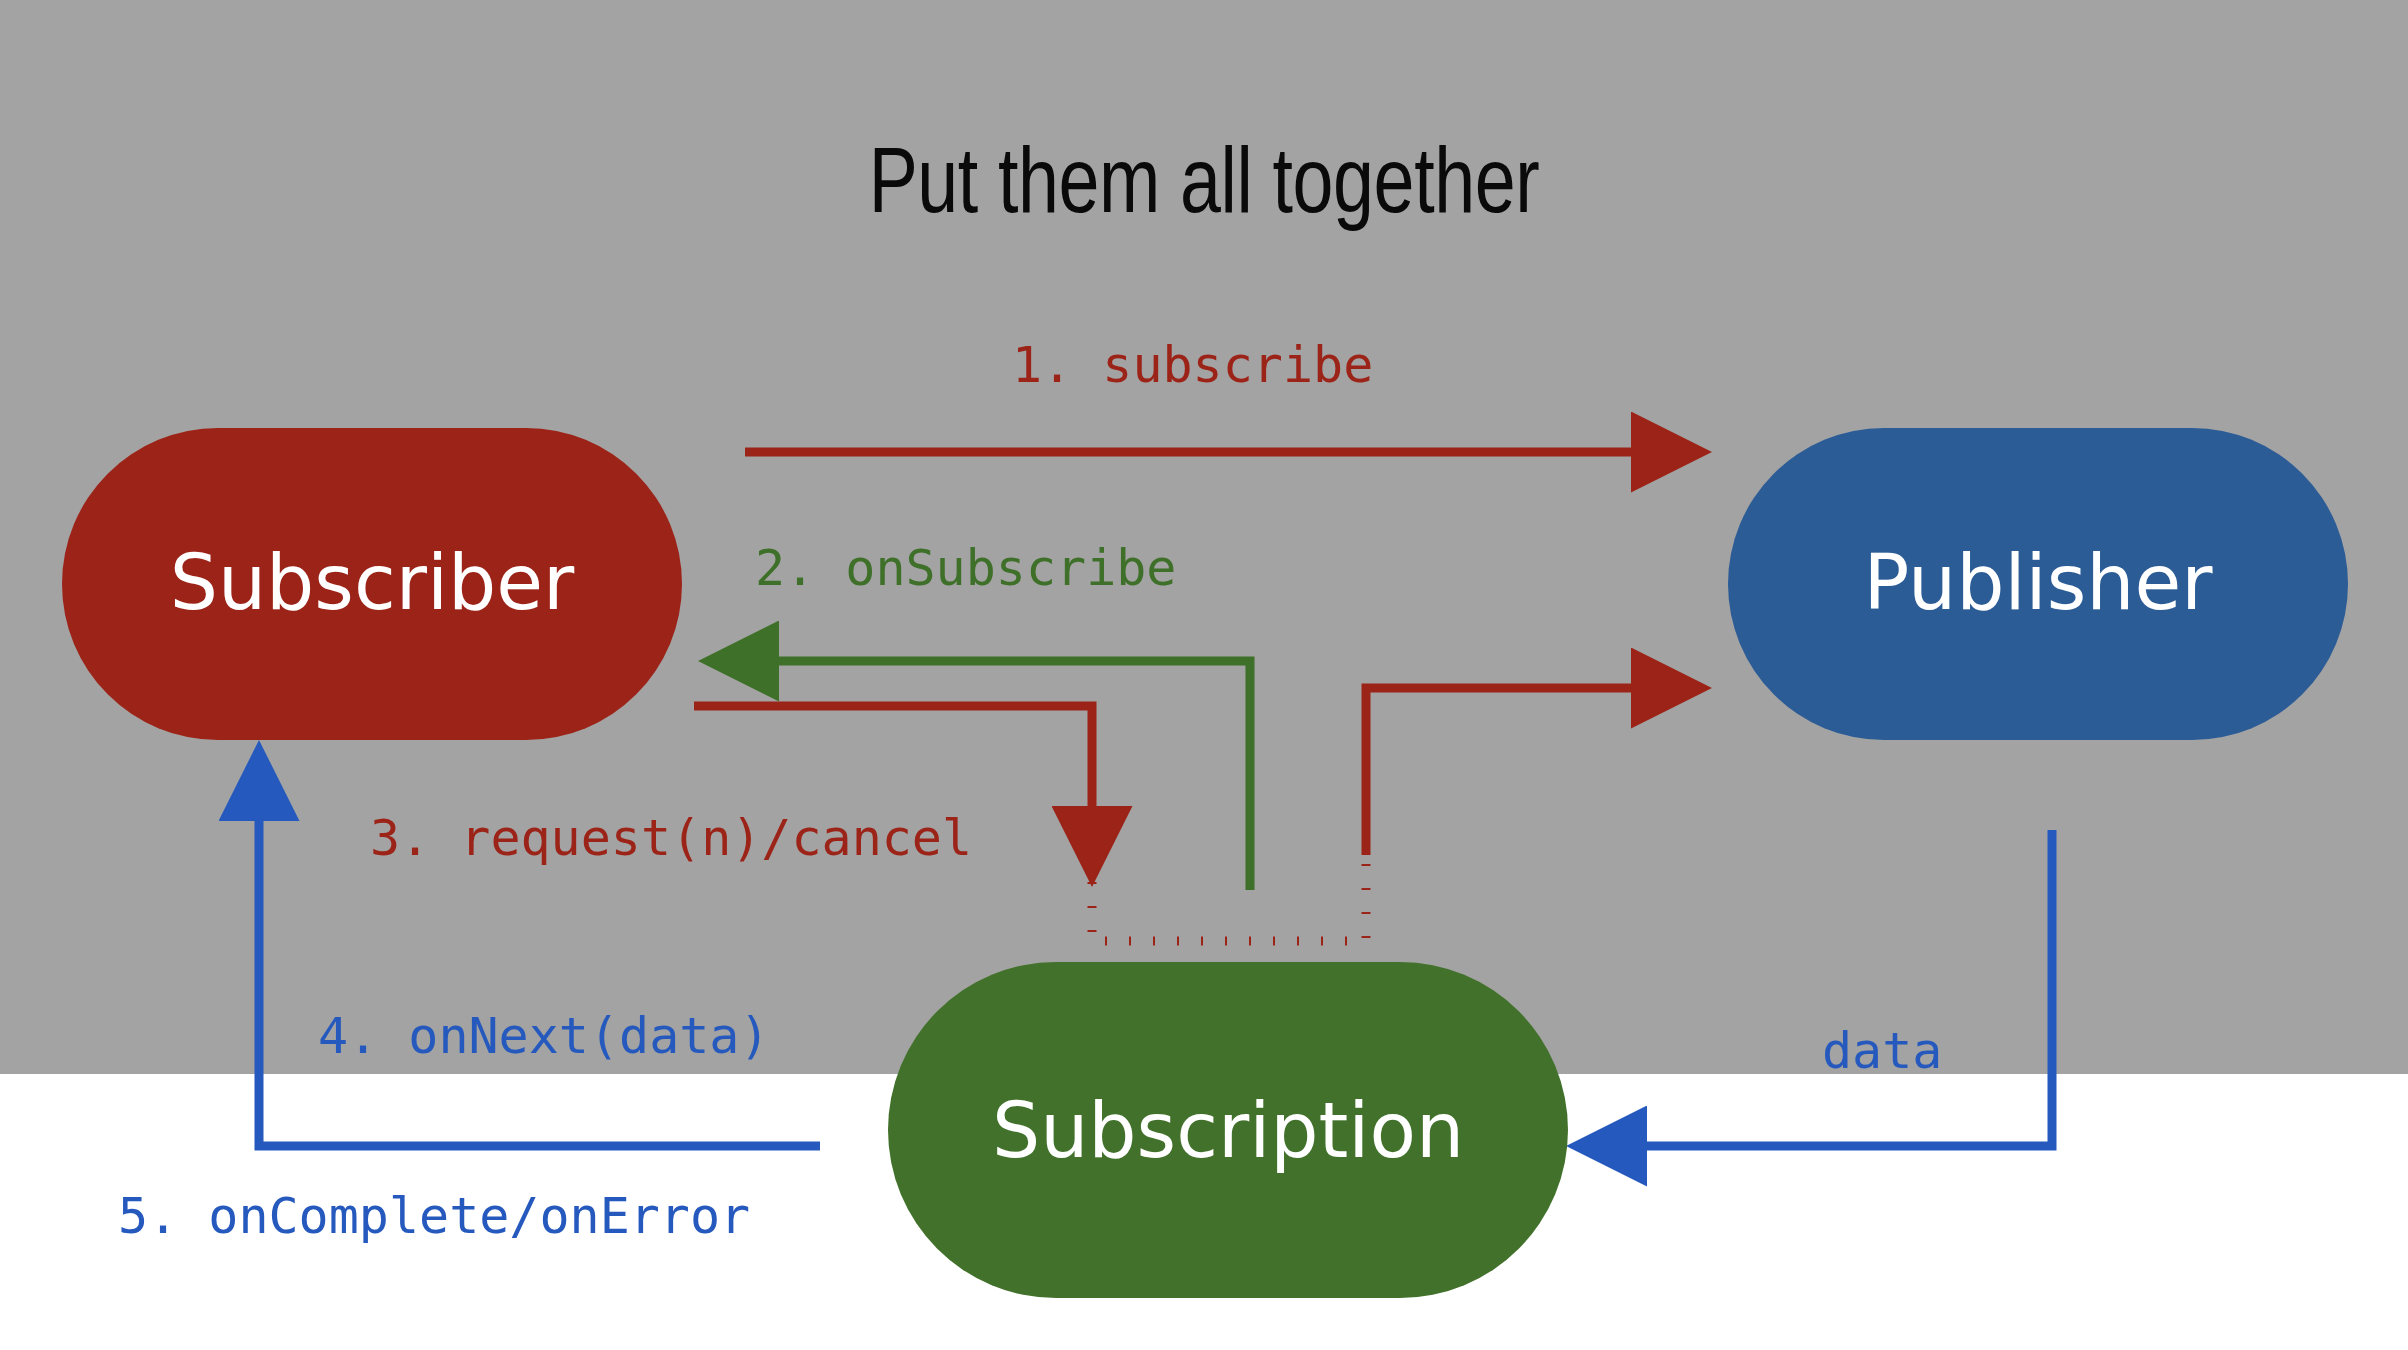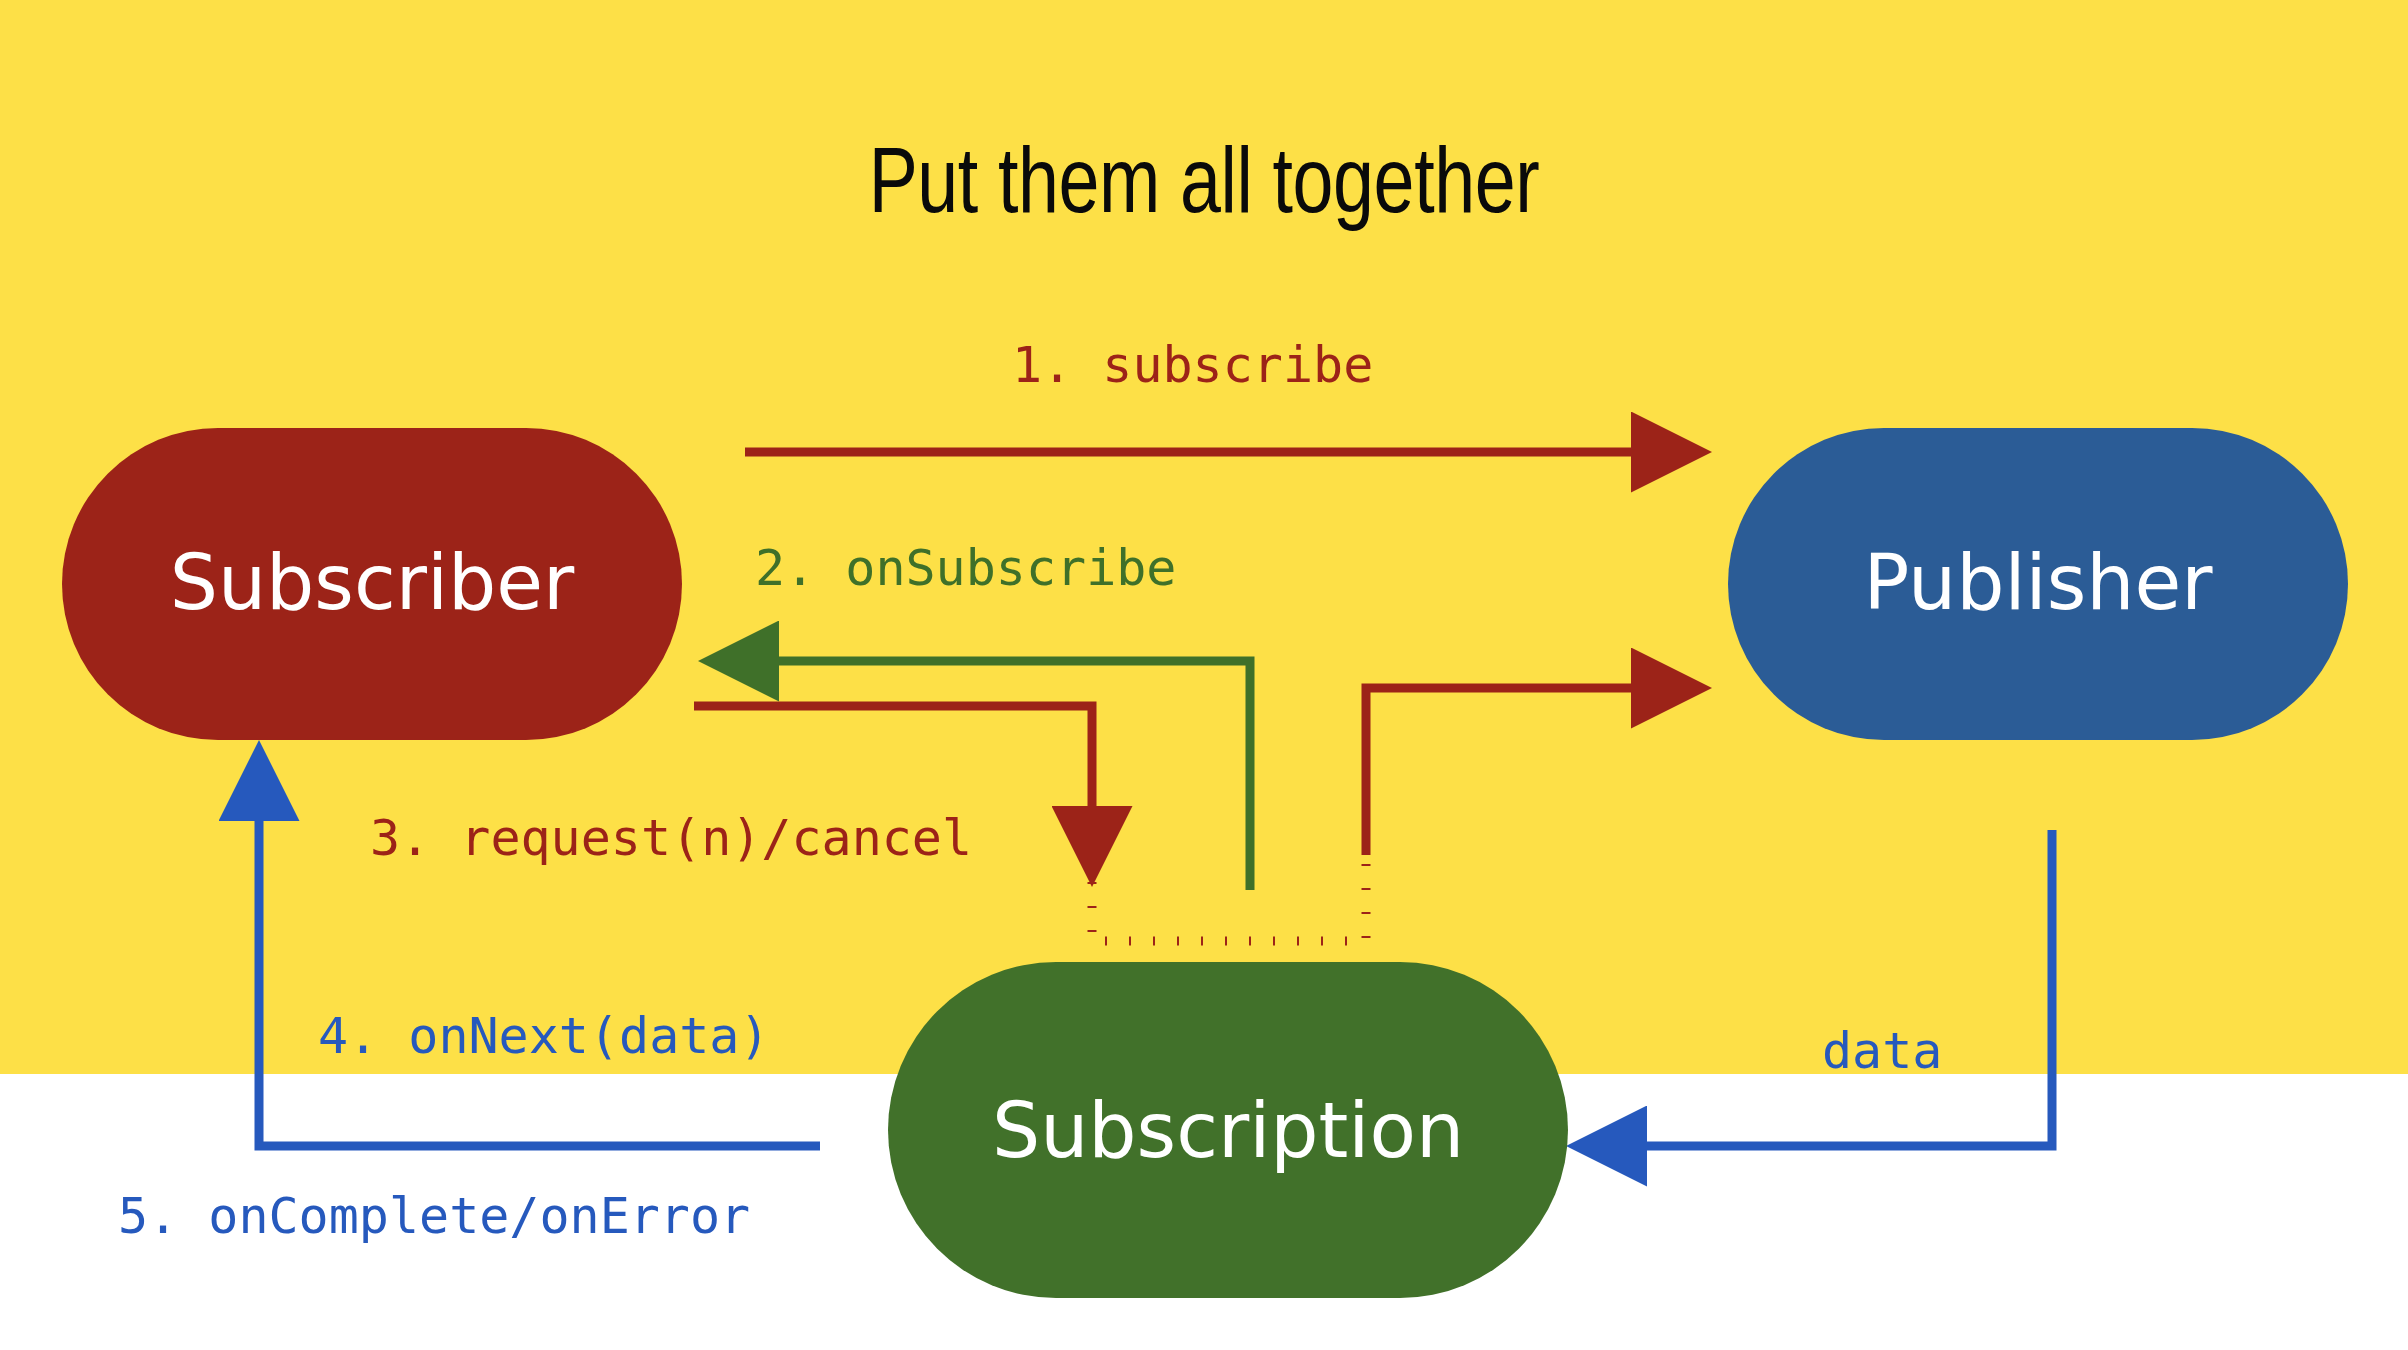--- a/index.html
+++ b/index.html
@@ -10,21 +10,21 @@
   body {
     width: 2408px;
     height: 1350px;
     overflow: hidden;
     font-family: "Liberation Sans", sans-serif;
   }
   #slide {
     position: relative;
     width: 2408px;
     height: 1074px;
-    background: #fde047;
+    background: #a3a3a3;
   }
   #title {
     position: absolute;
     left: 0;
     top: 128px;
     width: 2408px;
     text-align: center;
     font-family: "Liberation Sans", sans-serif;
     font-size: 92px;
     font-weight: 400;

